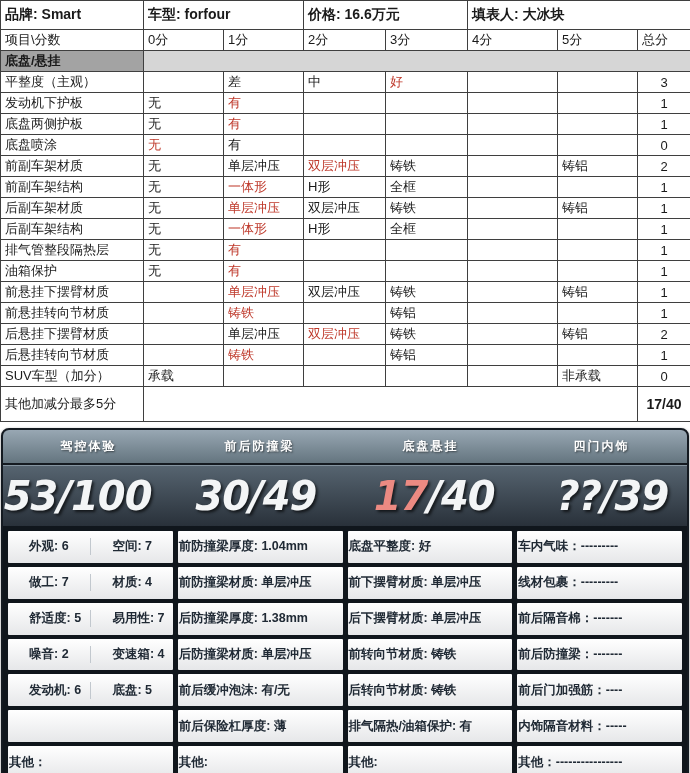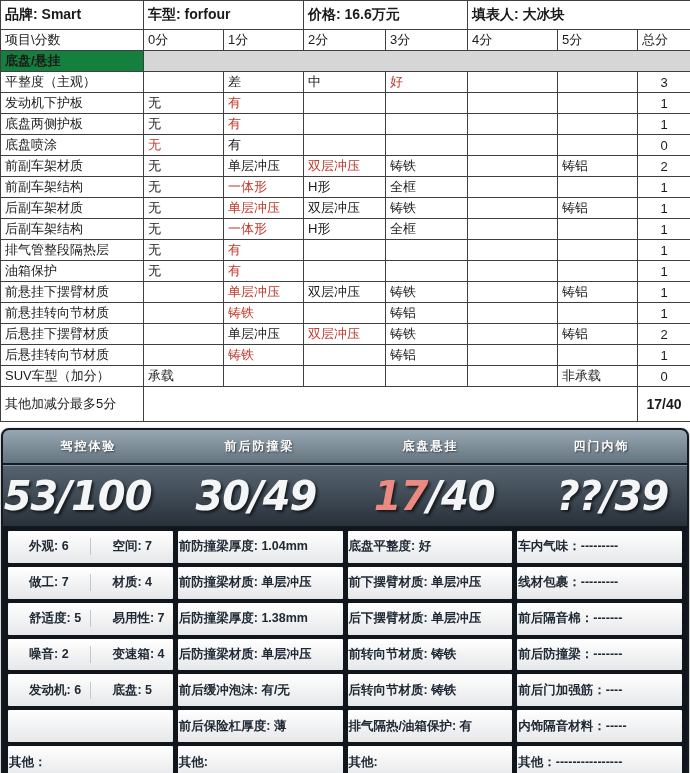--- a/index.html
+++ b/index.html
@@ -3,21 +3,21 @@
 <meta charset="utf-8">
 <style>
   html,body{margin:0;padding:0;background:#ffffff;}
   body{width:690px;height:773px;font-family:"Liberation Sans","DejaVu Sans",sans-serif;-webkit-font-smoothing:antialiased;}
 
   
   table.sheet{width:690px;border-collapse:collapse;table-layout:fixed;font-size:13px;color:#1a1a1a;}
   table.sheet td{border:1px solid #3f3f3f;padding:0 4px;height:20px;overflow:hidden;white-space:nowrap;background:#ffffff;}
   tr.info-row td{height:28px;font-weight:bold;font-size:14px;border-radius:7px;}
   tr.hdr-row td{height:20px;font-size:13px;margin-top:12px;}
-  tr.section-row td{height:20px;background:#15803d;}
+  tr.section-row td{height:20px;background:#a3a3a3;}
   tr.section-row td.sec-label{font-weight:bold;}
   td.empty{background:#d9d9d9;}
   td.red{color:#bf392b;}
   td.score-cell{text-align:center;background:#ffffff;}
   tr.footer-row td{height:34px;font-size:13px;}
   tr.footer-row td.footer-total{font-weight:bold;text-align:center;font-size:14px;}
 
   
   .panel{width:684px;height:354px;margin:6px auto 0 auto;background:#10161c;border:2px solid #141a21;border-radius:8px;overflow:hidden;box-shadow:0 1px 3px rgba(0,0,0,.45);}
   .panel-titles{height:33px;display:grid;grid-template-columns:repeat(4,1fr);align-items:center;background:linear-gradient(#98a7b3,#64757f);border-bottom:2px solid #141a21;}

